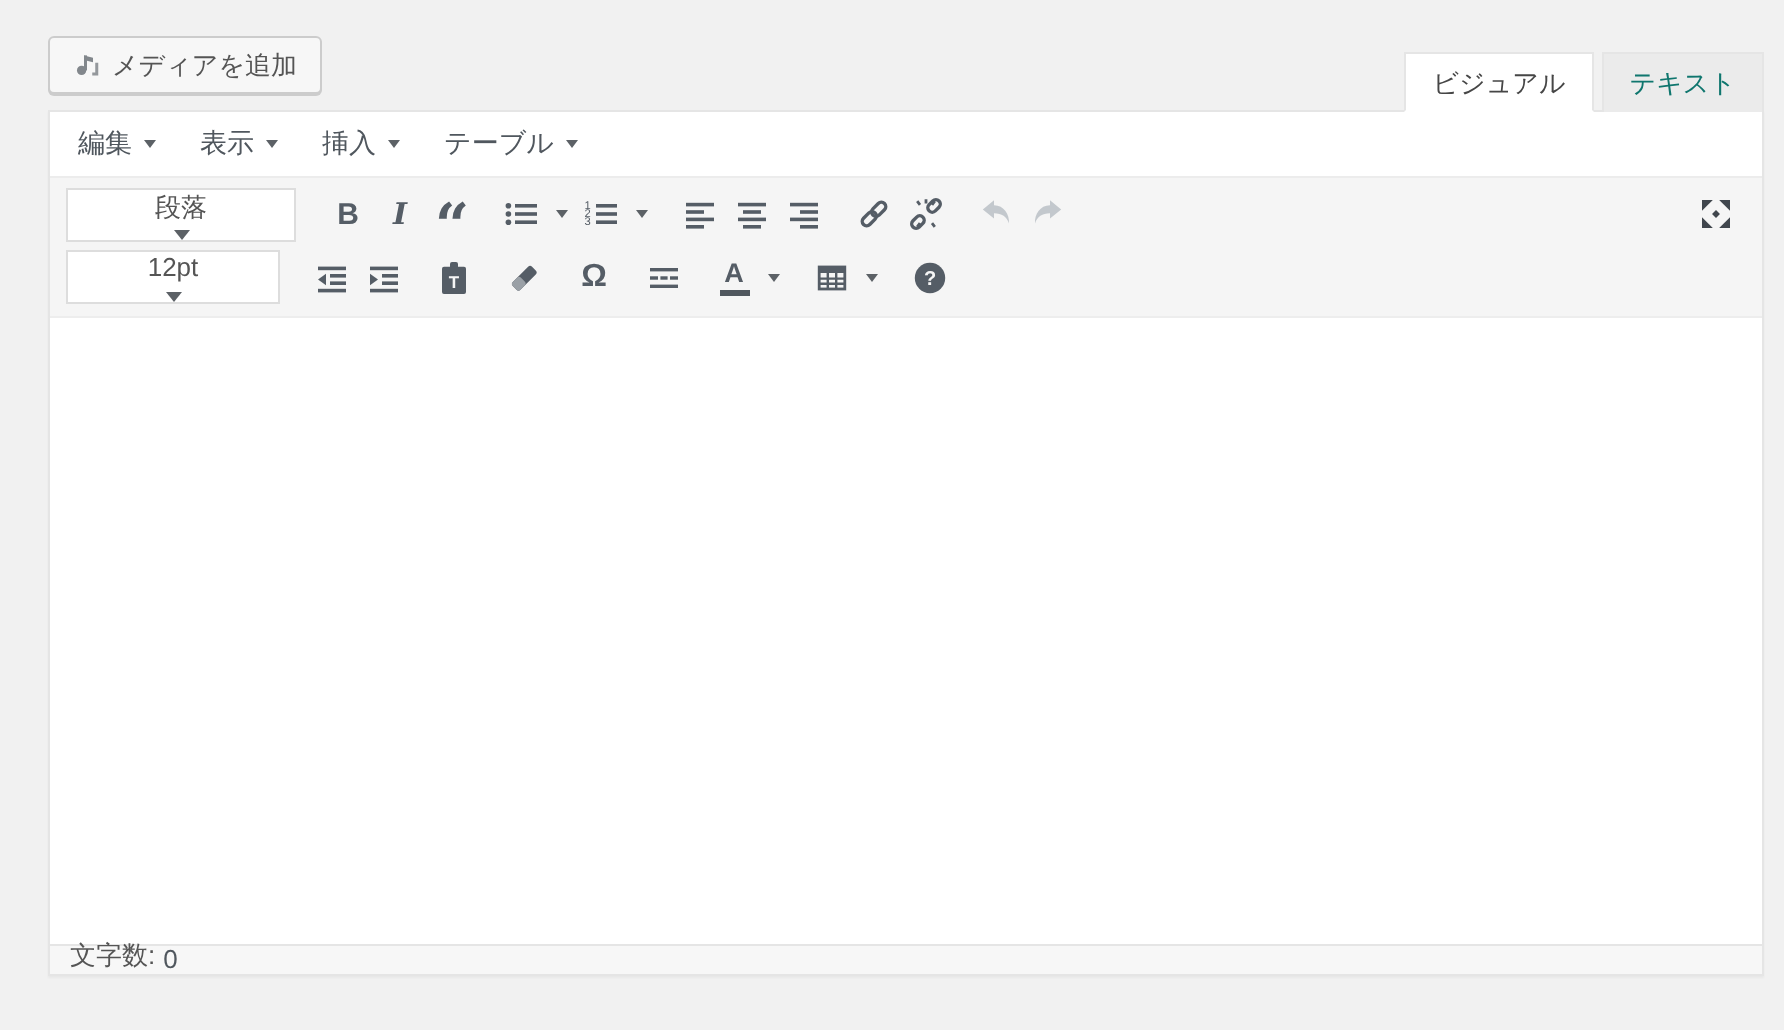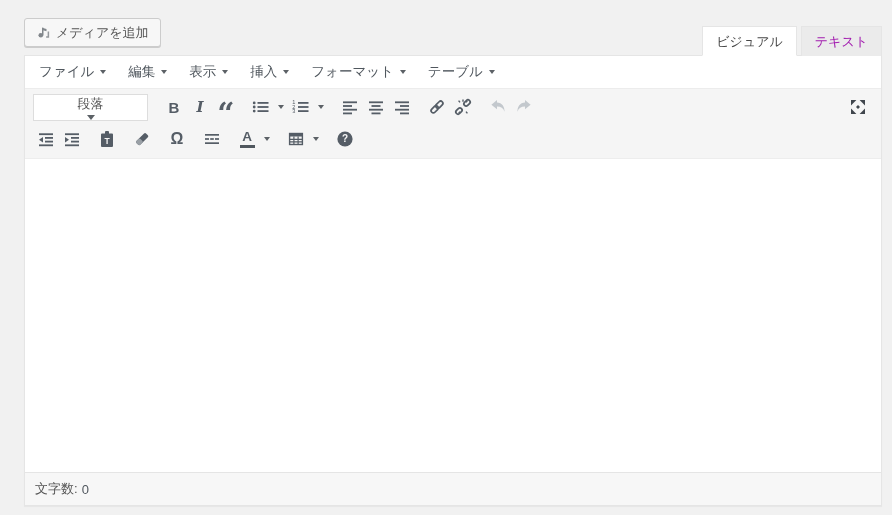--- a/index.html
+++ b/index.html
@@ -24,21 +24,21 @@
     height: 29px; padding: 0 11px;
     background: #f7f7f7;
     border: 1px solid #ccc; border-radius: 3px;
     box-shadow: 0 1px 0 #ccc;
     color: #555; font-size: 13px; cursor: pointer;
   }
   .media-btn svg { display: block; }
   .tabs { display: flex; gap: 4px; margin-bottom: -1px; position: relative; z-index: 2; }
   .tab {
     height: 30px; padding: 6px 13px 0;
-    font-size: 13px; color: #a21caf; cursor: pointer;
+    font-size: 13px; color: #0f766e; cursor: pointer;
     border: 1px solid #e5e5e5; border-bottom: none;
     background: #ebebeb;
   }
   .tab.active { background: #fff; border-bottom: 1px solid #fff; color: #464646; }
 
   
   .editor {
     border: 1px solid #e5e5e5;
     background: #f5f5f5;
     box-shadow: 0 1px 1px rgba(0,0,0,0.04);
@@ -106,22 +106,22 @@
 
   
   .content {
     height: 314px; background: #fff; border-top: 1px solid #ededed;
     padding: 9px 10px; font-size: 13px; color: #333; outline: none;
     font-family: "Liberation Serif", "DejaVu Serif", serif;
   }
 
   
   .statusbar {
-    height: 33px; background: #f7f7f7; border-top: 1px solid #e5e5e5;
-    display: flex; align-items: center; padding: 0 10px;
+    height: 15px; background: #f7f7f7; border-top: 1px solid #e5e5e5;
+    display: flex; align-items: flex-end; padding: 0 10px;
     color: #555; font-size: 13px;
   }
   .statusbar .count { margin-left: 4px; color: #50575e; }
 
   svg { flex: none; }
 </style>
 </head>
 <body>
 
 <div class="wrap">
@@ -146,37 +146,29 @@
       <div class="tab">
         <span>テキスト</span>
       </div>
     </div>
   </div>
 
   <div class="editor">
 
     <div class="menubar">
       <span class="menu-item">
-        <span>ファイル</span>
-        <i class="caret sm"></i>
-      </span>
-      <span class="menu-item">
         <span>編集</span>
         <i class="caret sm"></i>
       </span>
       <span class="menu-item">
         <span>表示</span>
         <i class="caret sm"></i>
       </span>
       <span class="menu-item">
         <span>挿入</span>
-        <i class="caret sm"></i>
-      </span>
-      <span class="menu-item">
-        <span>フォーマット</span>
         <i class="caret sm"></i>
       </span>
       <span class="menu-item">
         <span>テーブル</span>
         <i class="caret sm"></i>
       </span>
     </div>
 
     <div class="toolbar row1">
       <div class="select fmt">
@@ -292,20 +284,24 @@
           <path d="M3 3 L8.4 3 L3 8.4 Z"></path>
           <path d="M17 3 L17 8.4 L11.6 3 Z"></path>
           <path d="M3 17 L3 11.6 L8.4 17 Z"></path>
           <path d="M17 17 L11.6 17 L17 11.6 Z"></path>
           <rect x="8.6" y="8.6" width="2.8" height="2.8" transform="rotate(45 10 10)"></rect>
         </svg>
       </span>
     </div>
 
     <div class="toolbar row2">
+      <div class="select size">
+        <span>12pt</span>
+        <i class="caret"></i>
+      </div>
 
       <div class="group">
         <span class="btn">
           <svg width="20" height="20" viewBox="0 0 20 20" fill="#555d66">
             <rect x="3" y="4.3" width="14" height="1.8"></rect>
               <rect x="9" y="8" width="8" height="1.8"></rect>
             <rect x="9" y="11.7" width="8" height="1.8"></rect>
               <rect x="3" y="15.4" width="14" height="1.8"></rect>
             <path d="M7 7.9 L3 10.75 L7 13.6 Z"></path>
           </svg>

